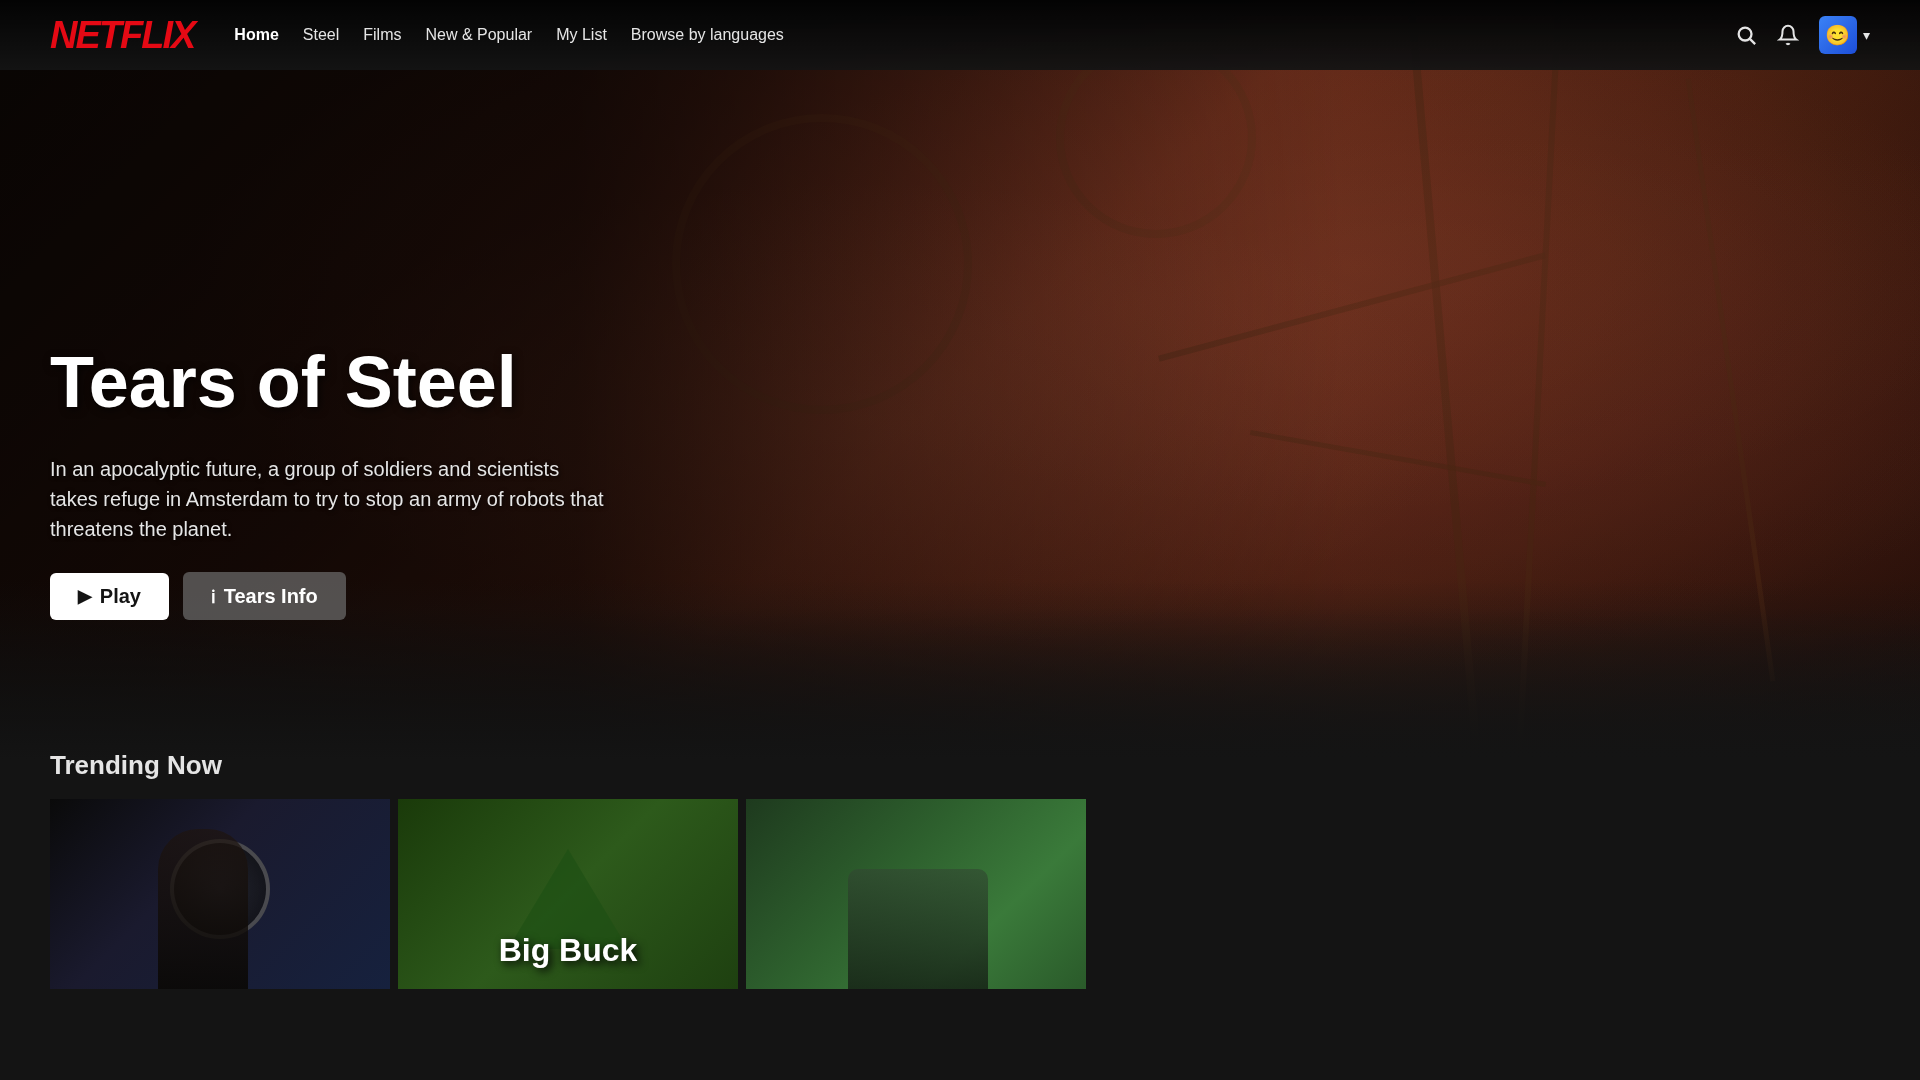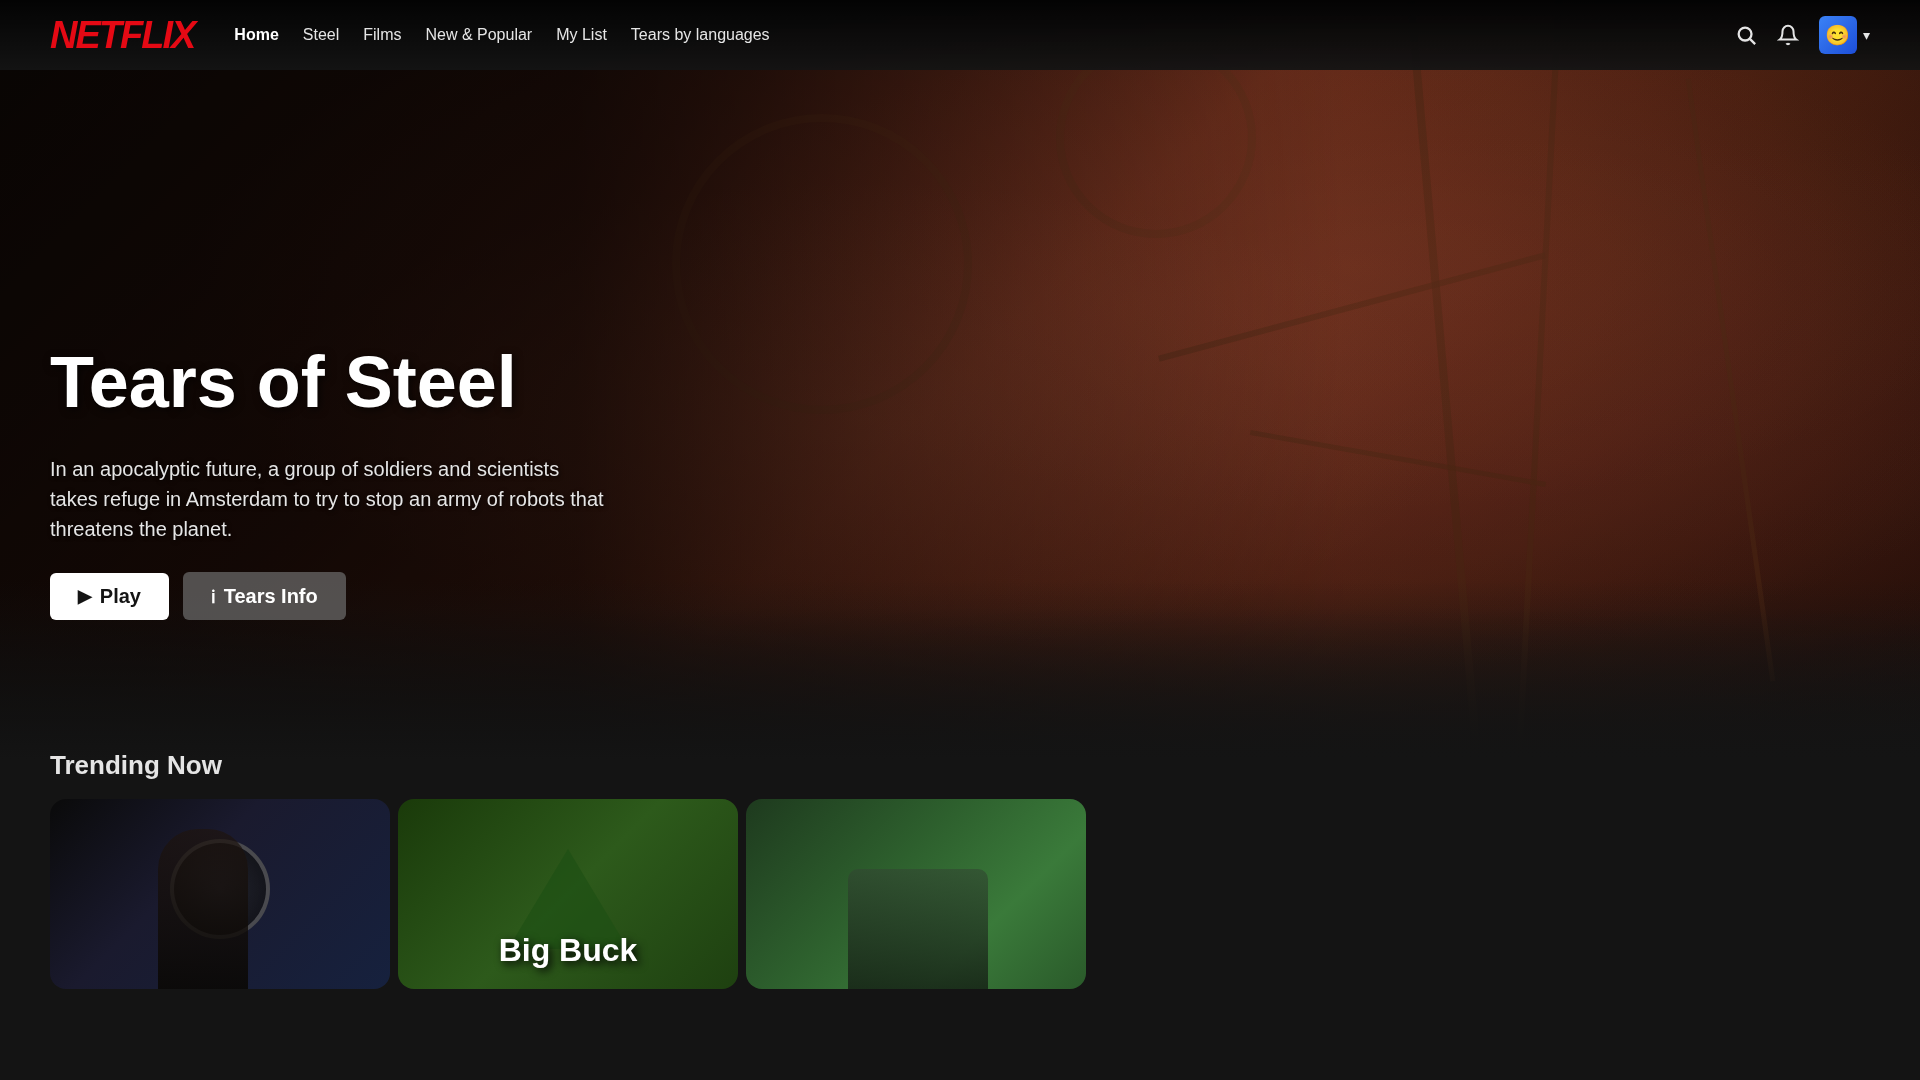--- a/index.html
+++ b/index.html
@@ -215,21 +215,21 @@
       margin-bottom: 18px;
       color: #e5e5e5;
     }
     .cards-row {
       display: flex;
       gap: 8px;
     }
     .card {
       width: 340px;
       height: 190px;
-      border-radius: 16px;
+      border-radius: 0;
       overflow: hidden;
       flex-shrink: 0;
       position: relative;
       cursor: pointer;
       transition: transform 0.2s;
     }
     .card-bg-1 {
       background: linear-gradient(135deg, #0a0a0a 0%, #1a1a2e 40%, #16213e 100%);
     }
     .card-bg-2 {
@@ -298,21 +298,21 @@
 
 <nav class="navbar">
   <div class="netflix-logo">NETFLIX</div>
 
   <div class="nav-links">
     <a class="nav-link active">Home</a>
     <a class="nav-link">Steel</a>
     <a class="nav-link">Films</a>
     <a class="nav-link">New &amp; Popular</a>
     <a class="nav-link">My List</a>
-    <a class="nav-link">Tears by languages</a>
+    <a class="nav-link">Browse by languages</a>
   </div>
 
   <div class="nav-right">
     <div class="nav-icon">
       <svg width="22" height="22" viewBox="0 0 24 24" fill="none" stroke="currentColor" stroke-width="2.5">
         <circle cx="11" cy="11" r="7"></circle>
         <line x1="16.5" y1="16.5" x2="22" y2="22"></line>
       </svg>
     </div>
     <div class="nav-icon">

